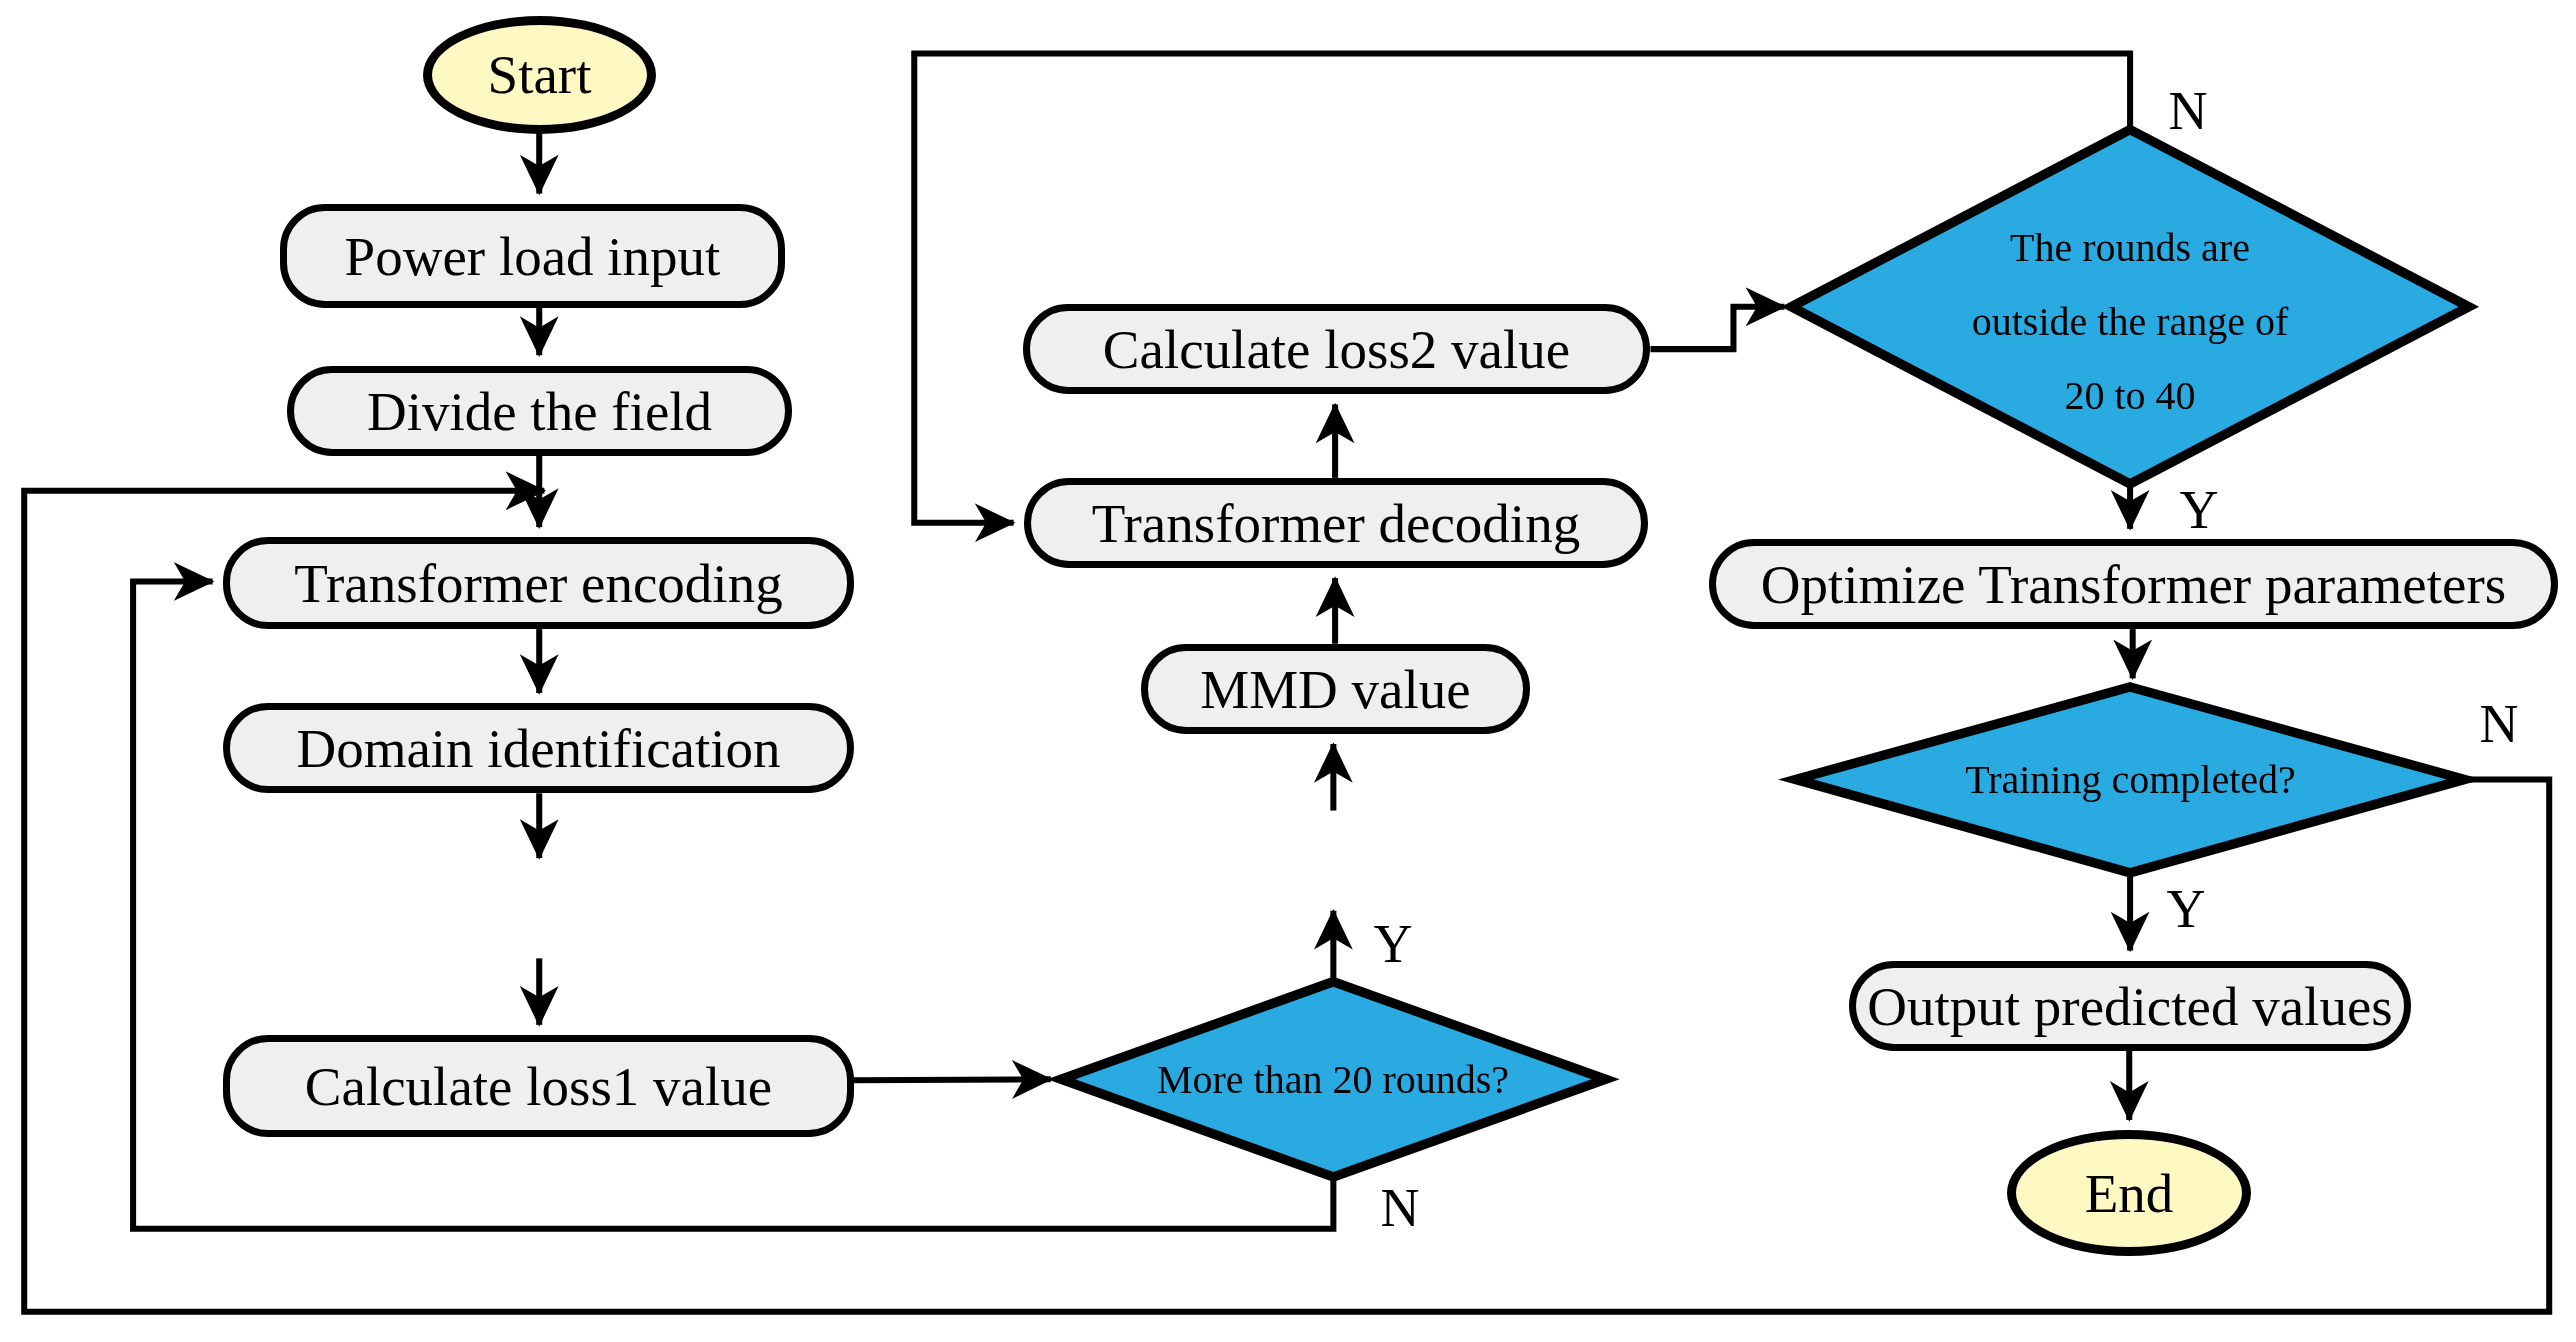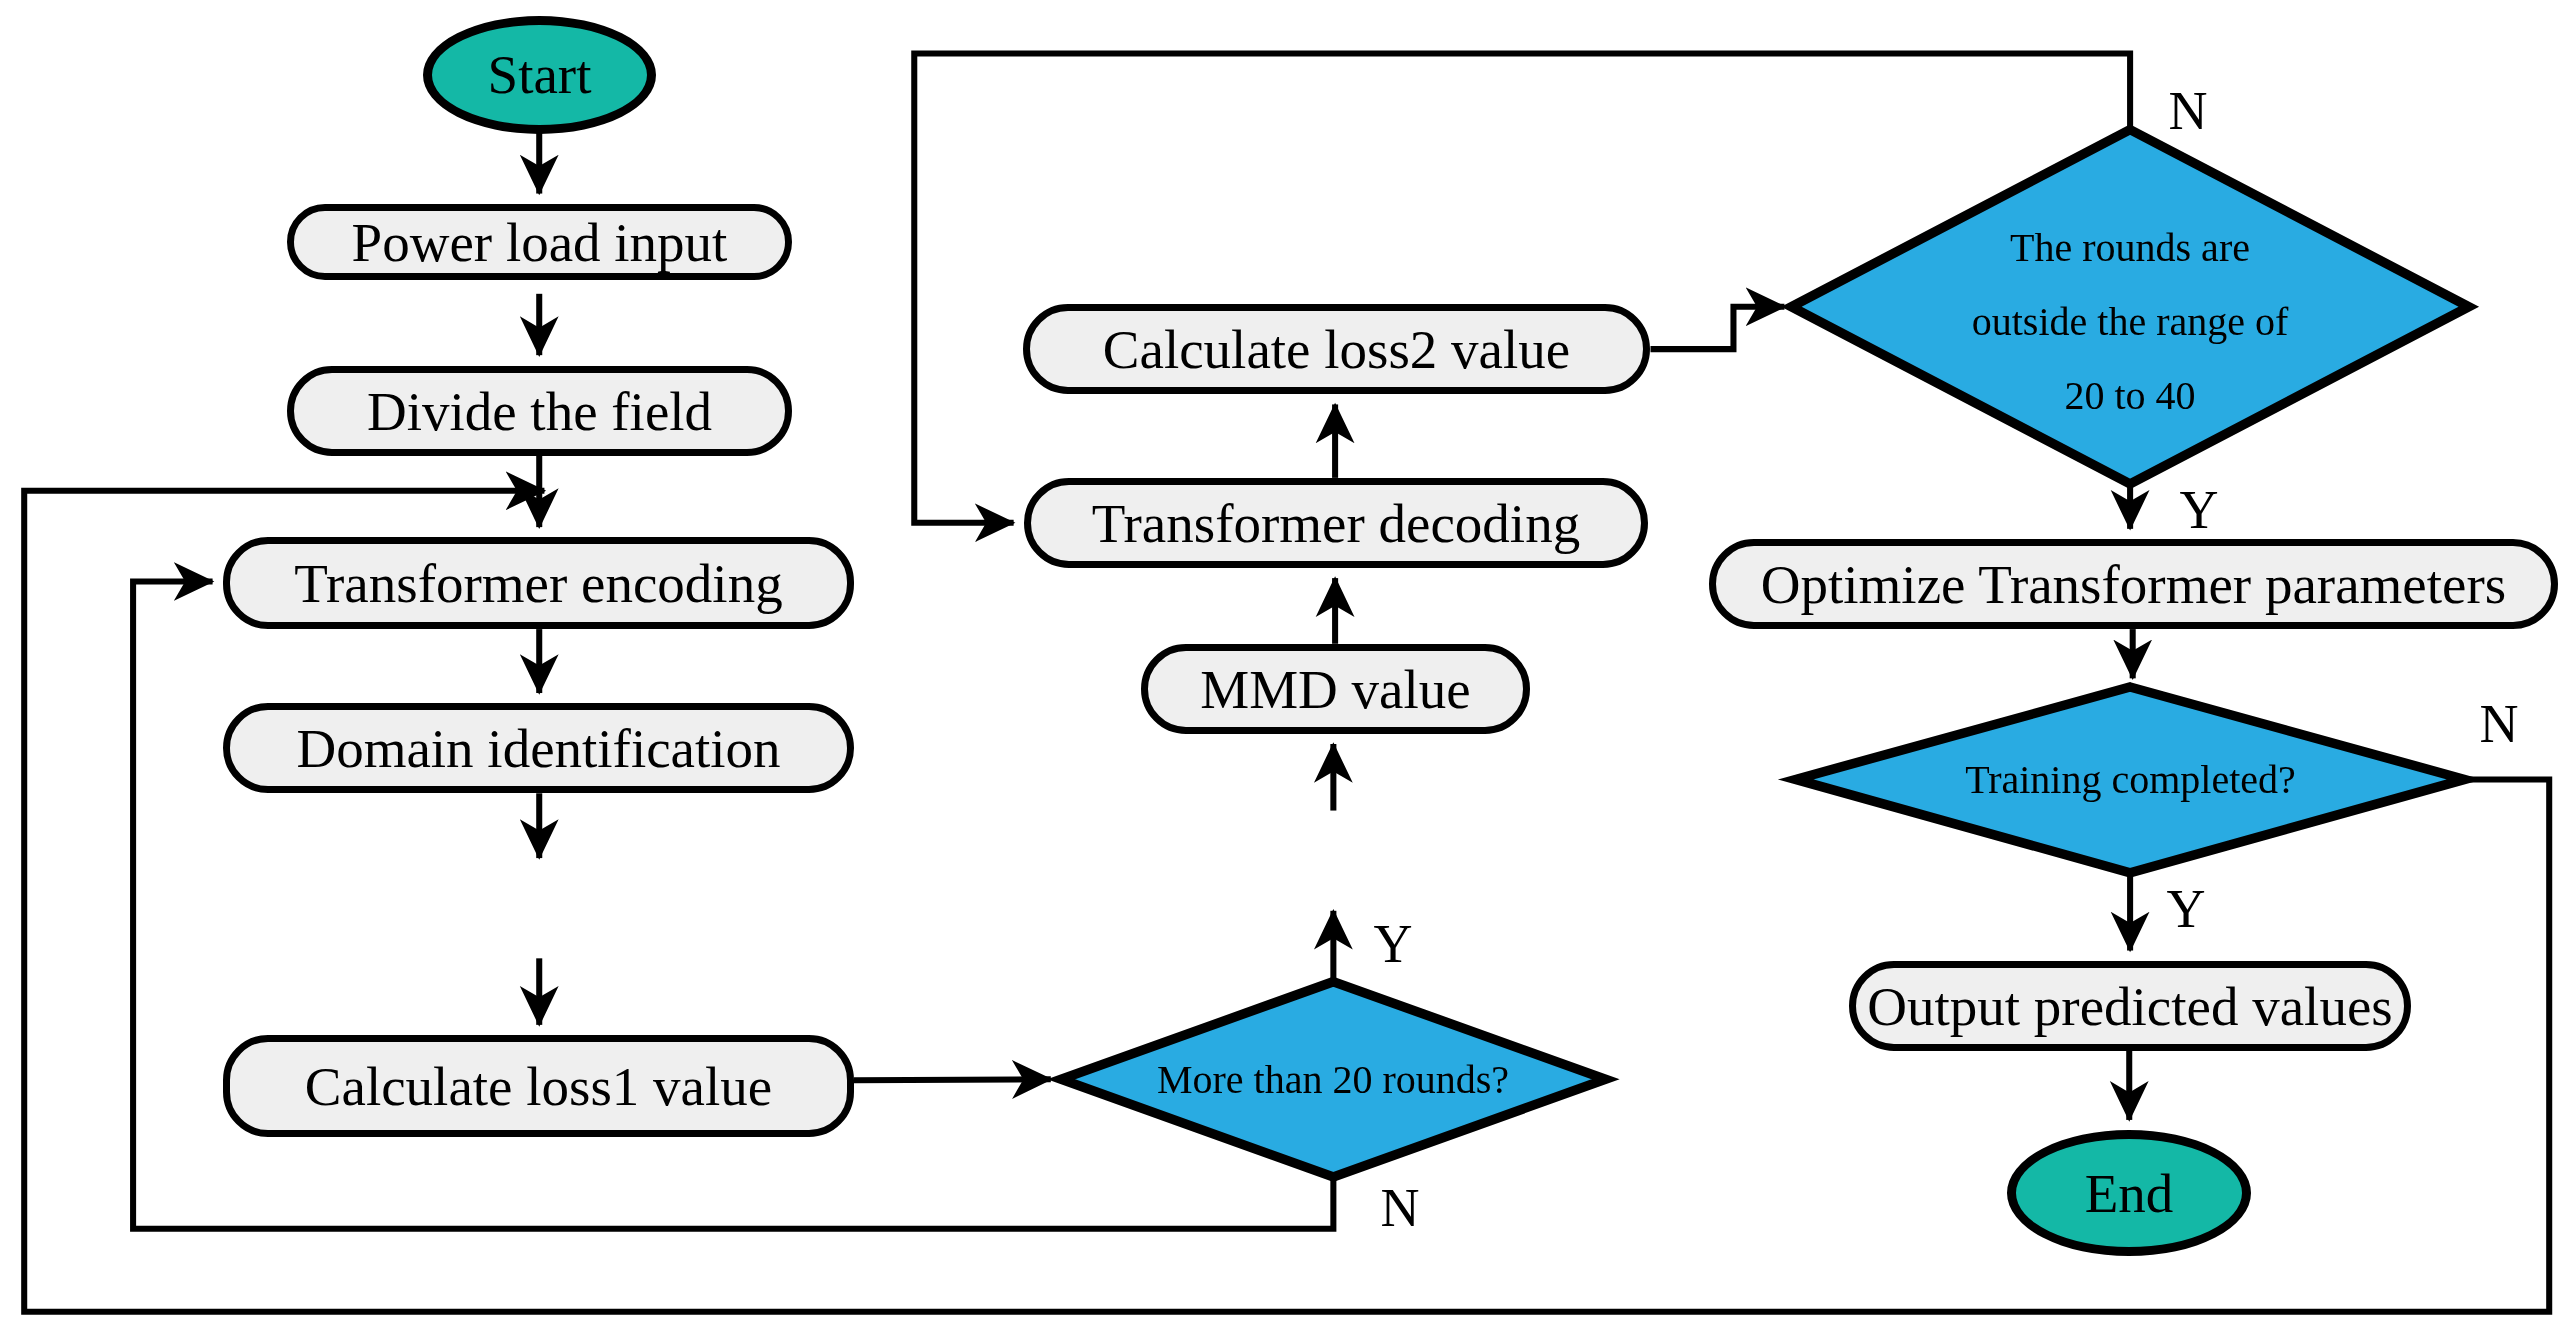--- a/index.html
+++ b/index.html
@@ -2,21 +2,21 @@
 <html style="font-size:14px"><head>
 <meta charset="utf-8">
 <style>
   html,body{margin:0;padding:0;background:#fff;}
   #canvas{position:relative;width:2576px;height:1342px;background:#FFFFFF;overflow:hidden;
           font-family:"Liberation Serif","DejaVu Serif",serif;}
   #wires{position:absolute;left:0;top:0;width:2576px;height:1342px;}
   .node{position:absolute;box-sizing:border-box;display:flex;align-items:center;justify-content:center;
         text-align:center;color:#000;white-space:nowrap;}
   .process{background:#EFEFEF;border:7.8px solid #000;border-radius:45px;font-size:55px;}
-  .terminal{background:#14b8a6;border:9.5px solid #000;border-radius:50%;font-size:55px;}
+  .terminal{background:#fef9c3;border:9.5px solid #000;border-radius:50%;font-size:55px;}
   .dlabel{position:absolute;display:flex;flex-direction:column;align-items:center;justify-content:center;
           text-align:center;font-size:40px;color:#000;white-space:nowrap;line-height:74px;}
   .branch{position:absolute;font-size:54px;color:#000;transform:translate(-50%,-50%);}
   .edge{stroke:#000;stroke-width:7;fill:none;stroke-linejoin:miter;stroke-linecap:butt;}
 </style>
 </head>
 <body>
 
 <div id="canvas">
 
@@ -48,21 +48,21 @@
     <path class="edge" d="M2468 728 L2468 785" marker-end="url(#arrow)"></path>
     <path class="edge" d="M2465 1010 L2465 1100" marker-end="url(#arrow)"></path>
     <path class="edge" d="M2464 1216 L2464 1296" marker-end="url(#arrow)"></path>
     <path class="edge" d="M1543 1362 L1543 1422 L154 1422 L154 673 L246 673" marker-end="url(#arrow)"></path>
     <path class="edge" d="M2850 902 L2950 902 L2950 1518 L28 1518 L28 568 L630 568" marker-end="url(#arrow)"></path>
   </svg>
 
   <div class="node terminal" style="left:423px;top:15.6px;width:233px;height:118px;">
     <span>Start</span>
   </div>
-  <div class="node process" style="left:287px;top:204px;width:505px;height:76px;align-items:center;">
+  <div class="node process" style="left:280px;top:204px;width:505px;height:104px;align-items:center;">
     <span>Power load input</span>
   </div>
   <div class="node process" style="left:287px;top:366px;width:505px;height:90px;">
     <span>Divide the field</span>
   </div>
   <div class="node process" style="left:223px;top:703px;width:631px;height:90px;">
     <span>Domain identification</span>
   </div>
   <div class="node process" style="left:223px;top:537px;width:631px;height:92px;">
     <span>Transformer encoding</span>

